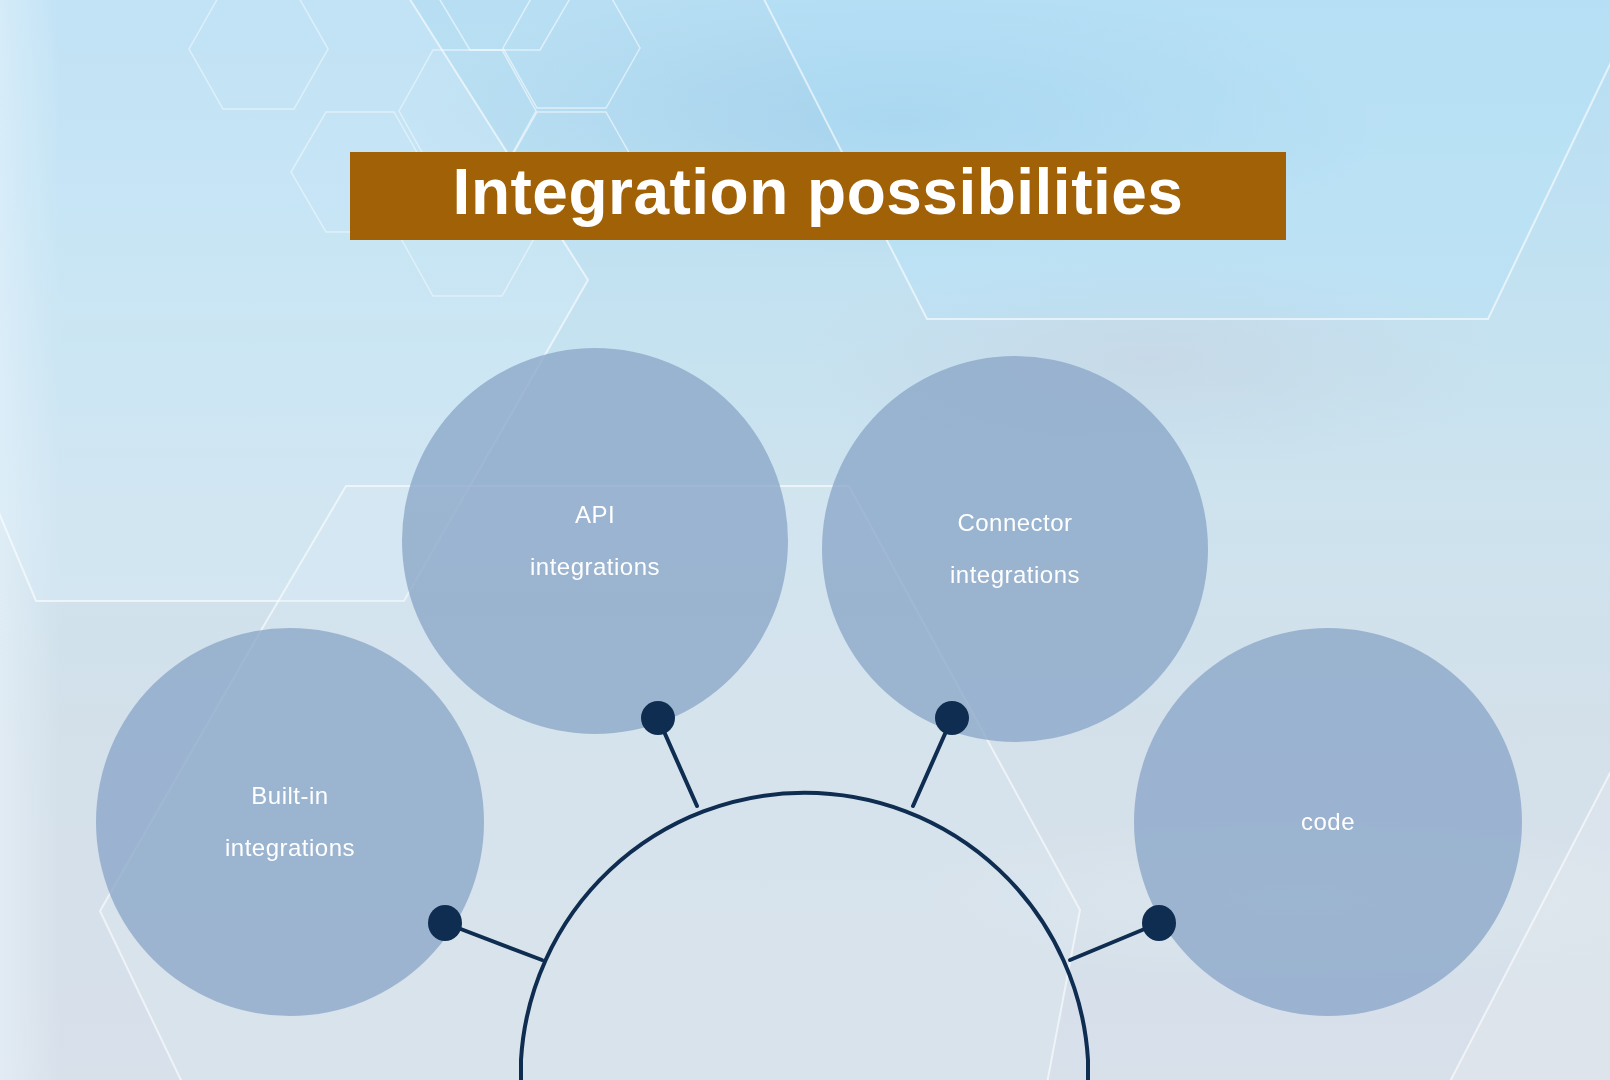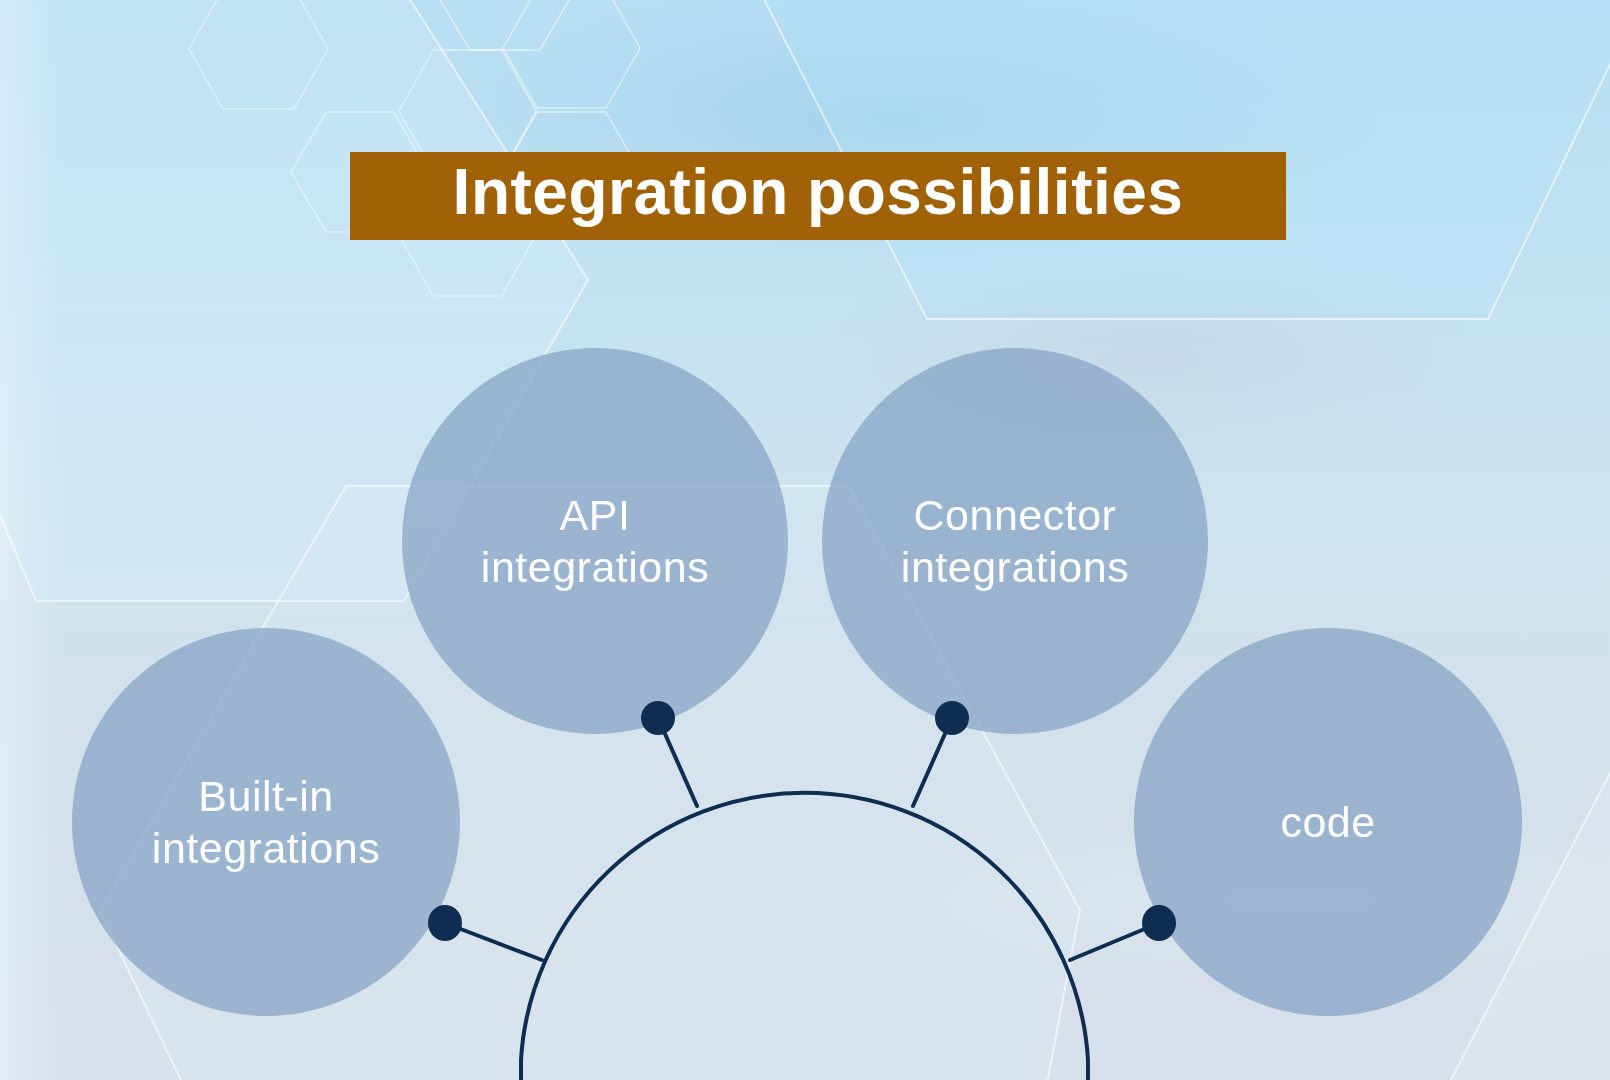--- a/index.html
+++ b/index.html
@@ -27,21 +27,21 @@
     line-height: 88px; white-space: nowrap; margin-top: -4px;
   }
   .diagram { position: absolute; left: 0; top: 0; }
   .node {
     position: absolute; border-radius: 50%;
     background: rgba(138,166,200,0.78);
     display: flex; align-items: center; justify-content: center;
     flex-direction: column; text-align: center;
   }
   .node-label {
-    color: #ffffff; font-size: 43px; line-height: 52px; font-weight: normal;
+    color: #ffffff; font-size: 24px; line-height: 52px; font-weight: normal;
     letter-spacing: 0.5px; white-space: nowrap;
   }
 </style>
 </head>
 <body>
 
 <div class="bg-wash"></div>
 
 <svg class="bg-hex" width="1610" height="1080">
   <g fill="none" stroke="rgba(255,255,255,0.55)" stroke-width="1.5">
@@ -72,31 +72,31 @@
 
     <path d="M 521 1082 L 521 1060 A 284 284 0 0 1 1088 1060 L 1088 1082"></path>
 
     <line x1="445" y1="923" x2="542" y2="960"></line>
     <line x1="658" y1="718" x2="697" y2="806"></line>
     <line x1="952" y1="718" x2="913" y2="806"></line>
     <line x1="1159" y1="923" x2="1070" y2="960"></line>
   </g>
 </svg>
 
-<div class="node" style="left:72px; top:628px; width:388px; height:388px;text-align:right;">
+<div class="node" style="left:96px; top:628px; width:388px; height:388px;text-align:right;">
   <span class="node-label">Built-in</span>
   <span class="node-label">integrations</span>
 </div>
 
 <div class="node" style="left:402px; top:348px; width:386px; height:386px;">
   <span class="node-label">API</span>
   <span class="node-label">integrations</span>
 </div>
 
-<div class="node" style="left:822px; top:348px; width:386px; height:386px;">
+<div class="node" style="left:822px; top:356px; width:386px; height:386px;">
   <span class="node-label">Connector</span>
   <span class="node-label">integrations</span>
 </div>
 
 <div class="node" style="left:1134px; top:628px; width:388px; height:388px;">
   <span class="node-label">code</span>
 </div>
 
 <svg class="diagram" width="1610" height="1080">
   <g fill="#0e2d50">

